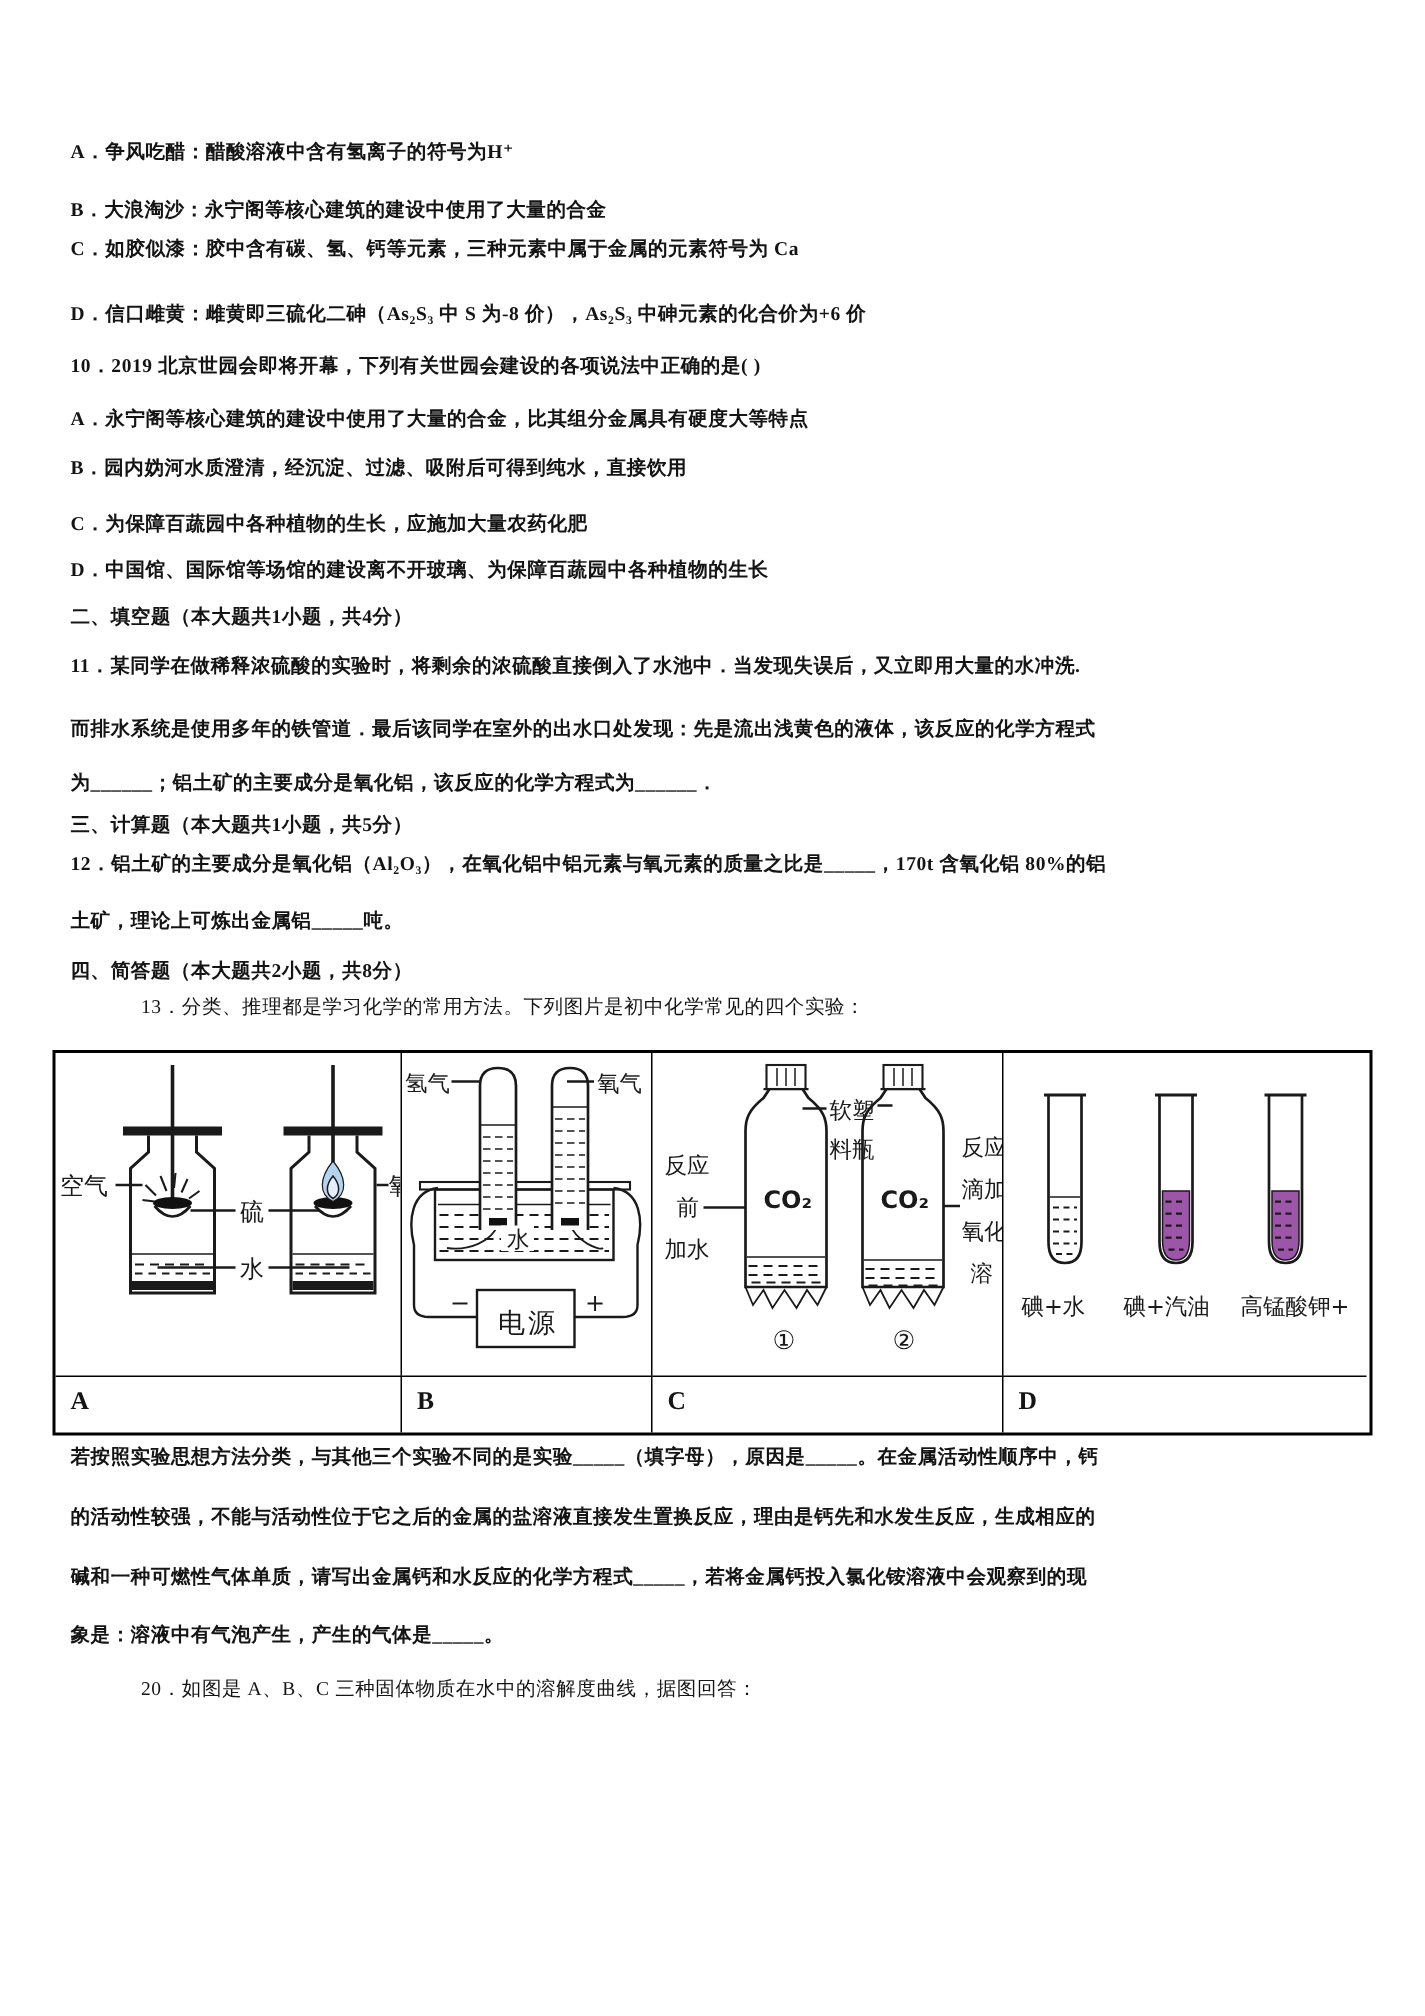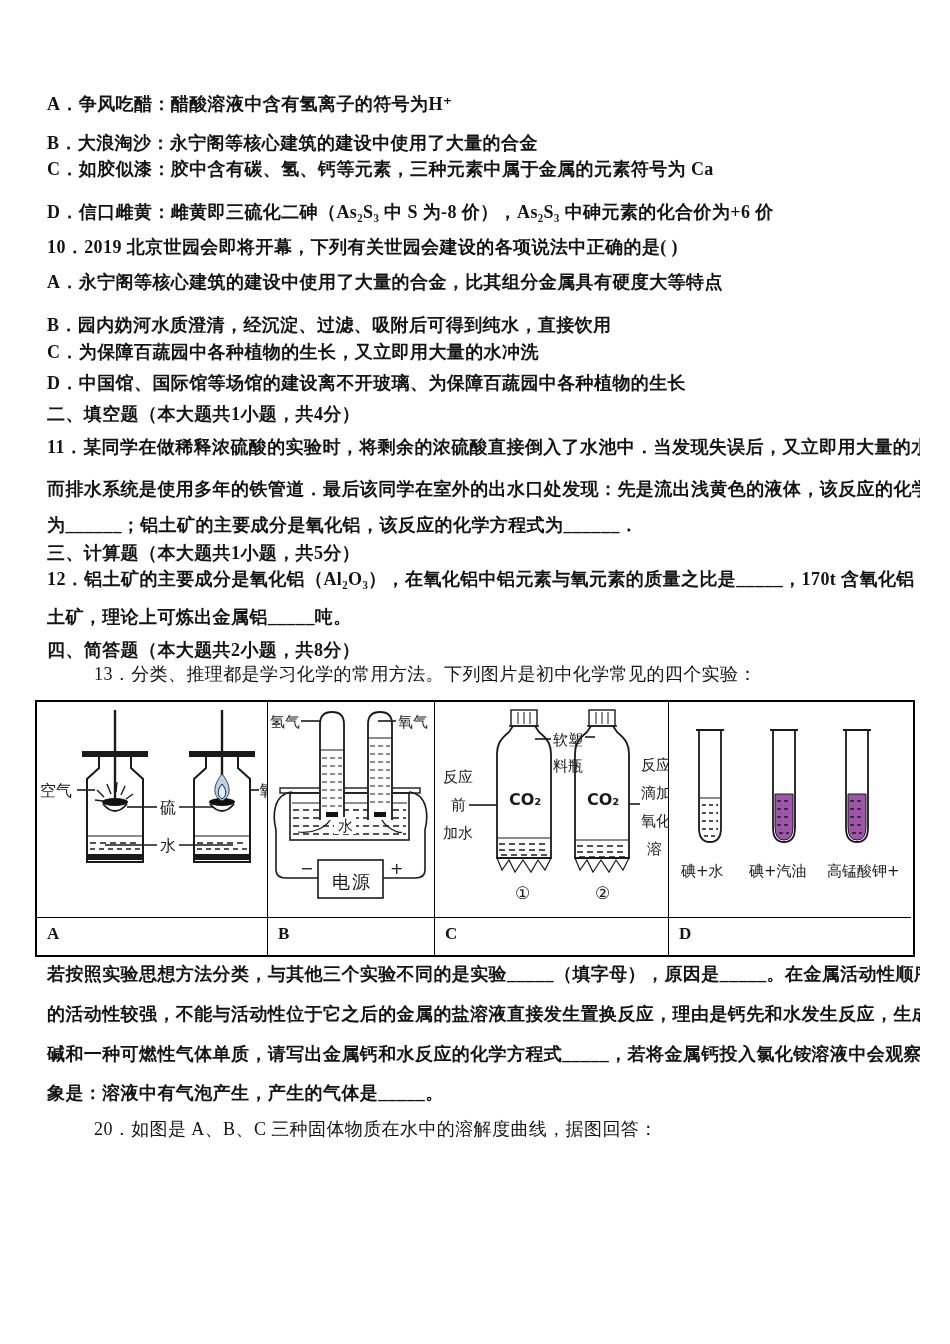--- a/index.html
+++ b/index.html
@@ -5,21 +5,21 @@
   * { margin:0; padding:0; box-sizing:border-box; }
   html,body { width:950px; height:1344px; background:#ffffff; }
   body {
     position:relative;
     font-family:"Liberation Serif","DejaVu Serif",serif;
     color:#141414;
     overflow:hidden;
   }
   .ln {
     position:absolute; left:47px; right:30px;
-    font-size:18px; font-weight:700; letter-spacing:0.4px;
+    font-size:13px; font-weight:700; letter-spacing:0.4px;
     white-space:nowrap; overflow:hidden;
   }
   .ln.reg { font-weight:400;margin-left:47px; }
   
   .fig {
     position:absolute; left:35px; top:700px; width:880px; height:257px;
     border:2px solid #000; background:#fff;
     display:grid;
     grid-template-columns:231px 167px 234px 242px;
     grid-template-rows:215px 38px;
@@ -37,22 +37,22 @@
 </style>
 </head>
 <body>
 
 <div class="ln" style="top:92px">A．争风吃醋：醋酸溶液中含有氢离子的符号为H⁺</div>
 <div class="ln" style="top:131px">B．大浪淘沙：永宁阁等核心建筑的建设中使用了大量的合金</div>
 <div class="ln" style="top:157px">C．如胶似漆：胶中含有碳、氢、钙等元素，三种元素中属于金属的元素符号为 Ca</div>
 <div class="ln" style="top:200px">D．信口雌黄：雌黄即三硫化二砷（As₂S₃ 中 S 为-8 价），As₂S₃ 中砷元素的化合价为+6 价</div>
 <div class="ln" style="top:235px">10．2019 北京世园会即将开幕，下列有关世园会建设的各项说法中正确的是( )</div>
 <div class="ln" style="top:270px">A．永宁阁等核心建筑的建设中使用了大量的合金，比其组分金属具有硬度大等特点</div>
-<div class="ln" style="top:313px">B．园内妫河水质澄清，经沉淀、过滤、吸附后可得到纯水，直接饮用</div>
-<div class="ln" style="top:340px">C．为保障百蔬园中各种植物的生长，又立即用大量的水冲洗</div>
+<div class="ln" style="top:303px">B．园内妫河水质澄清，经沉淀、过滤、吸附后可得到纯水，直接饮用</div>
+<div class="ln" style="top:340px">C．为保障百蔬园中各种植物的生长，应施加大量农药化肥</div>
 <div class="ln" style="top:371px">D．中国馆、国际馆等场馆的建设离不开玻璃、为保障百蔬园中各种植物的生长</div>
 <div class="ln" style="top:402px">二、填空题（本大题共1小题，共4分）</div>
 <div class="ln" style="top:435px">11．某同学在做稀释浓硫酸的实验时，将剩余的浓硫酸直接倒入了水池中．当发现失误后，又立即用大量的水冲洗.</div>
 <div class="ln" style="top:477px">而排水系统是使用多年的铁管道．最后该同学在室外的出水口处发现：先是流出浅黄色的液体，该反应的化学方程式</div>
 <div class="ln" style="top:513px">为______；铝土矿的主要成分是氧化铝，该反应的化学方程式为______．</div>
 <div class="ln" style="top:541px">三、计算题（本大题共1小题，共5分）</div>
 <div class="ln" style="top:567px">12．铝土矿的主要成分是氧化铝（Al₂O₃），在氧化铝中铝元素与氧元素的质量之比是_____，170t 含氧化铝 80%的铝</div>
 <div class="ln" style="top:605px">土矿，理论上可炼出金属铝_____吨。</div>
 <div class="ln" style="top:638px">四、简答题（本大题共2小题，共8分）</div>
 <div class="ln reg" style="top:662px">13．分类、推理都是学习化学的常用方法。下列图片是初中化学常见的四个实验：</div>

